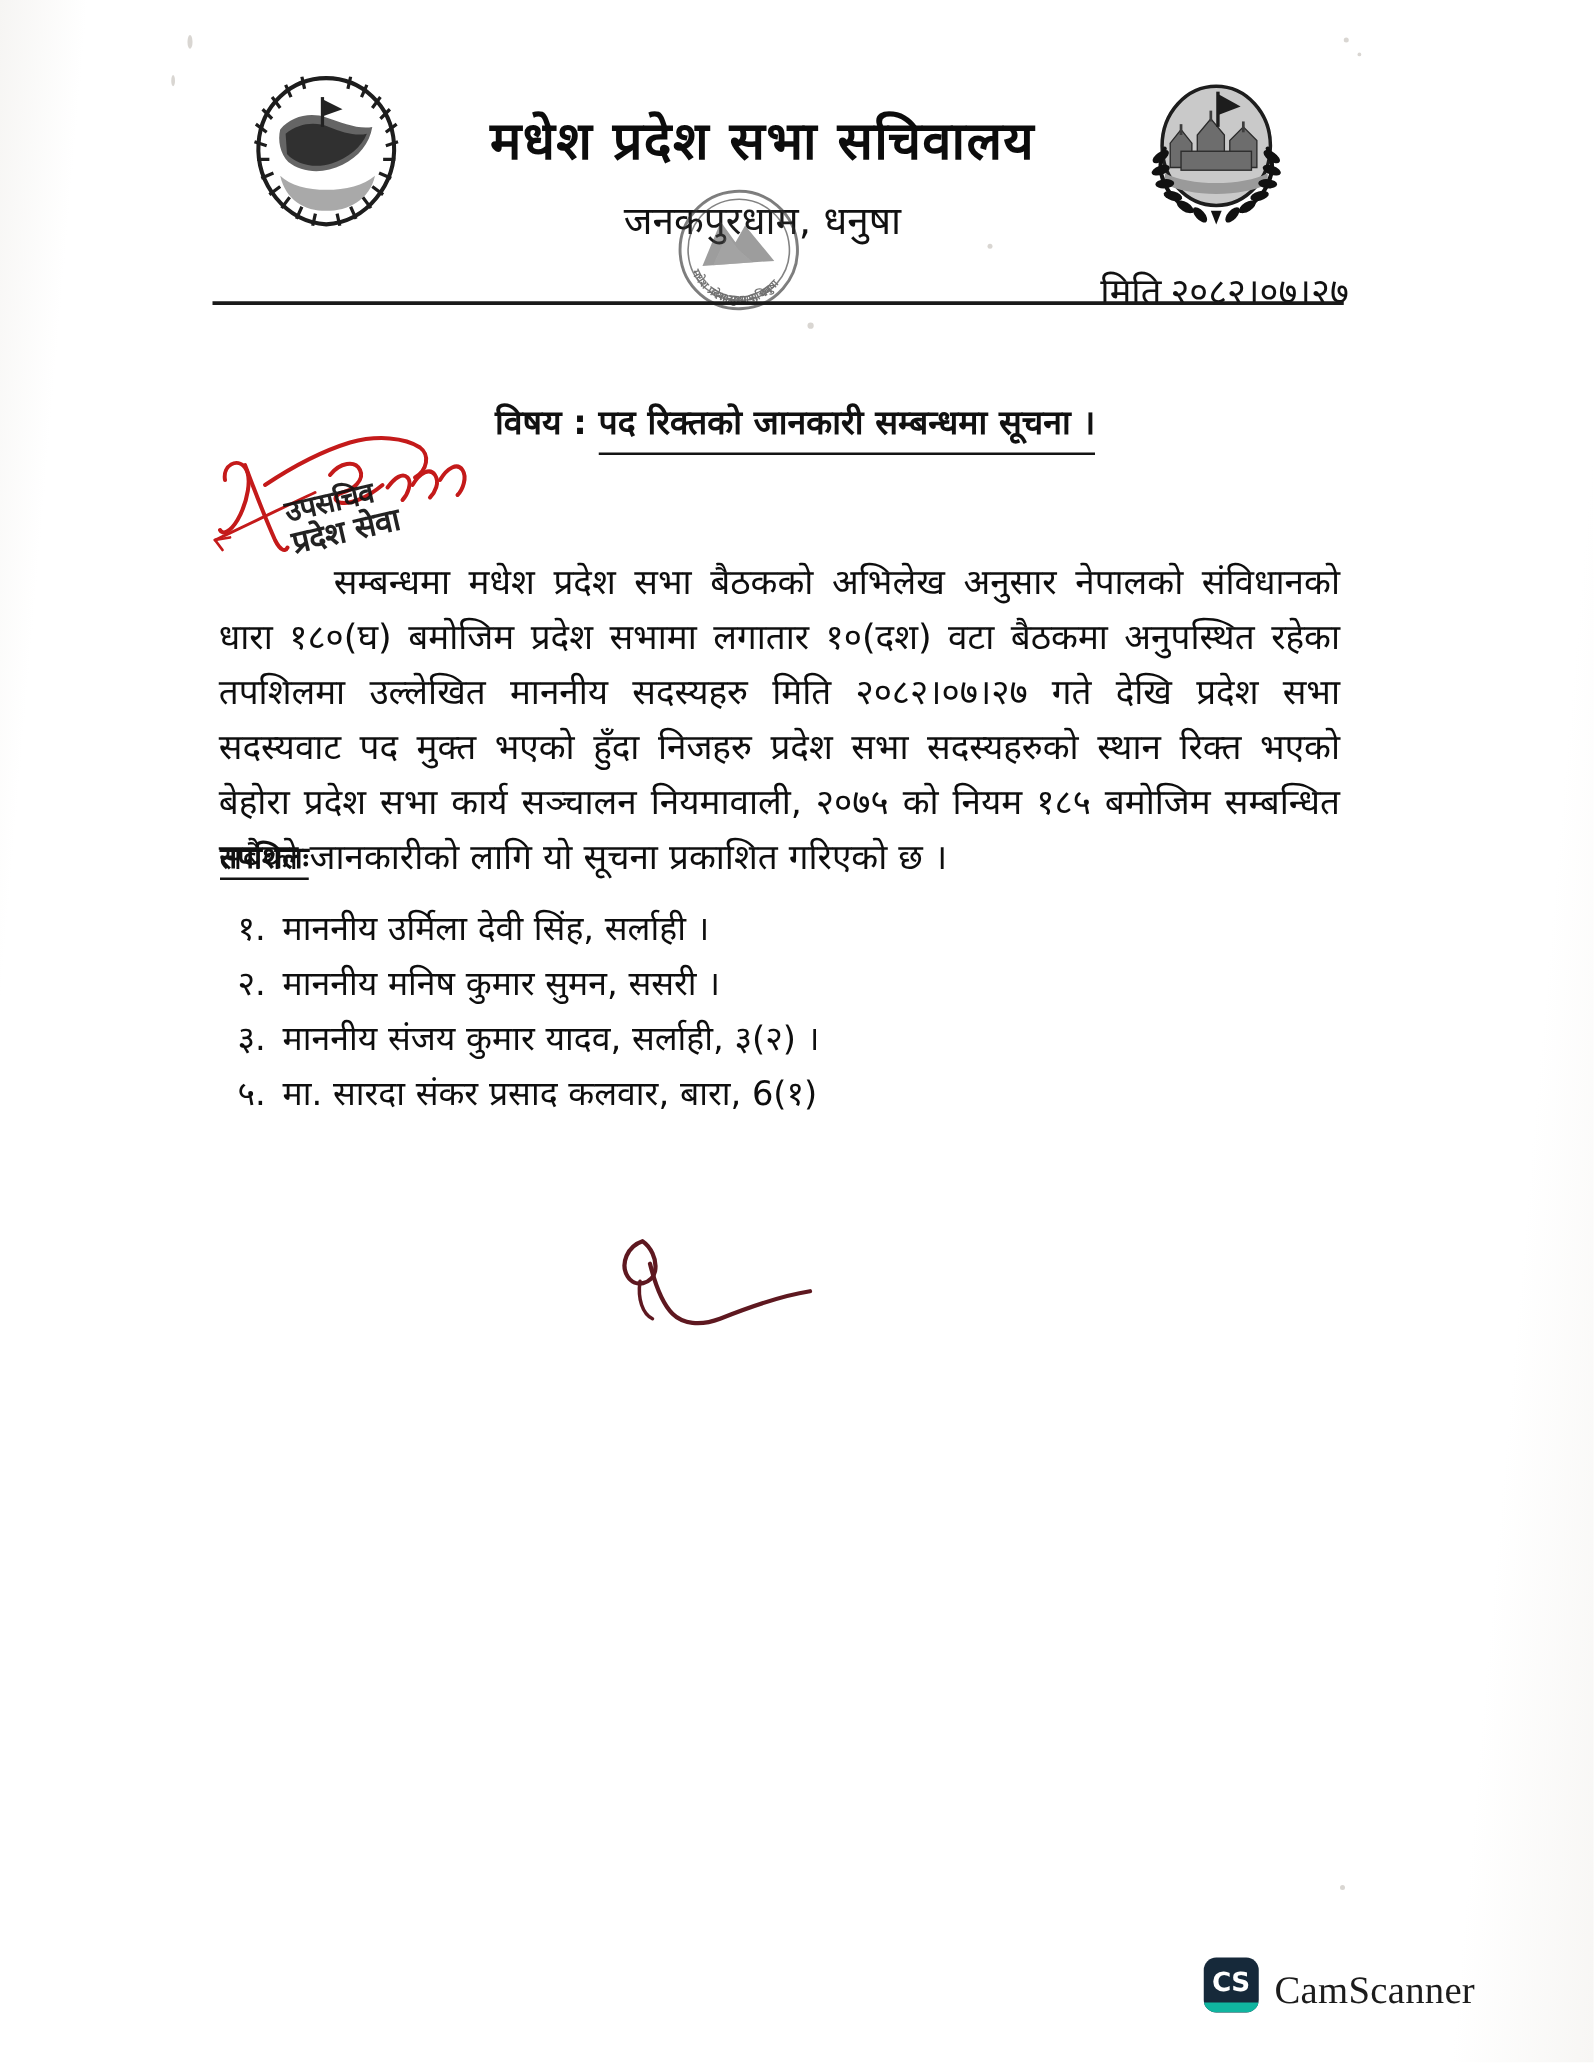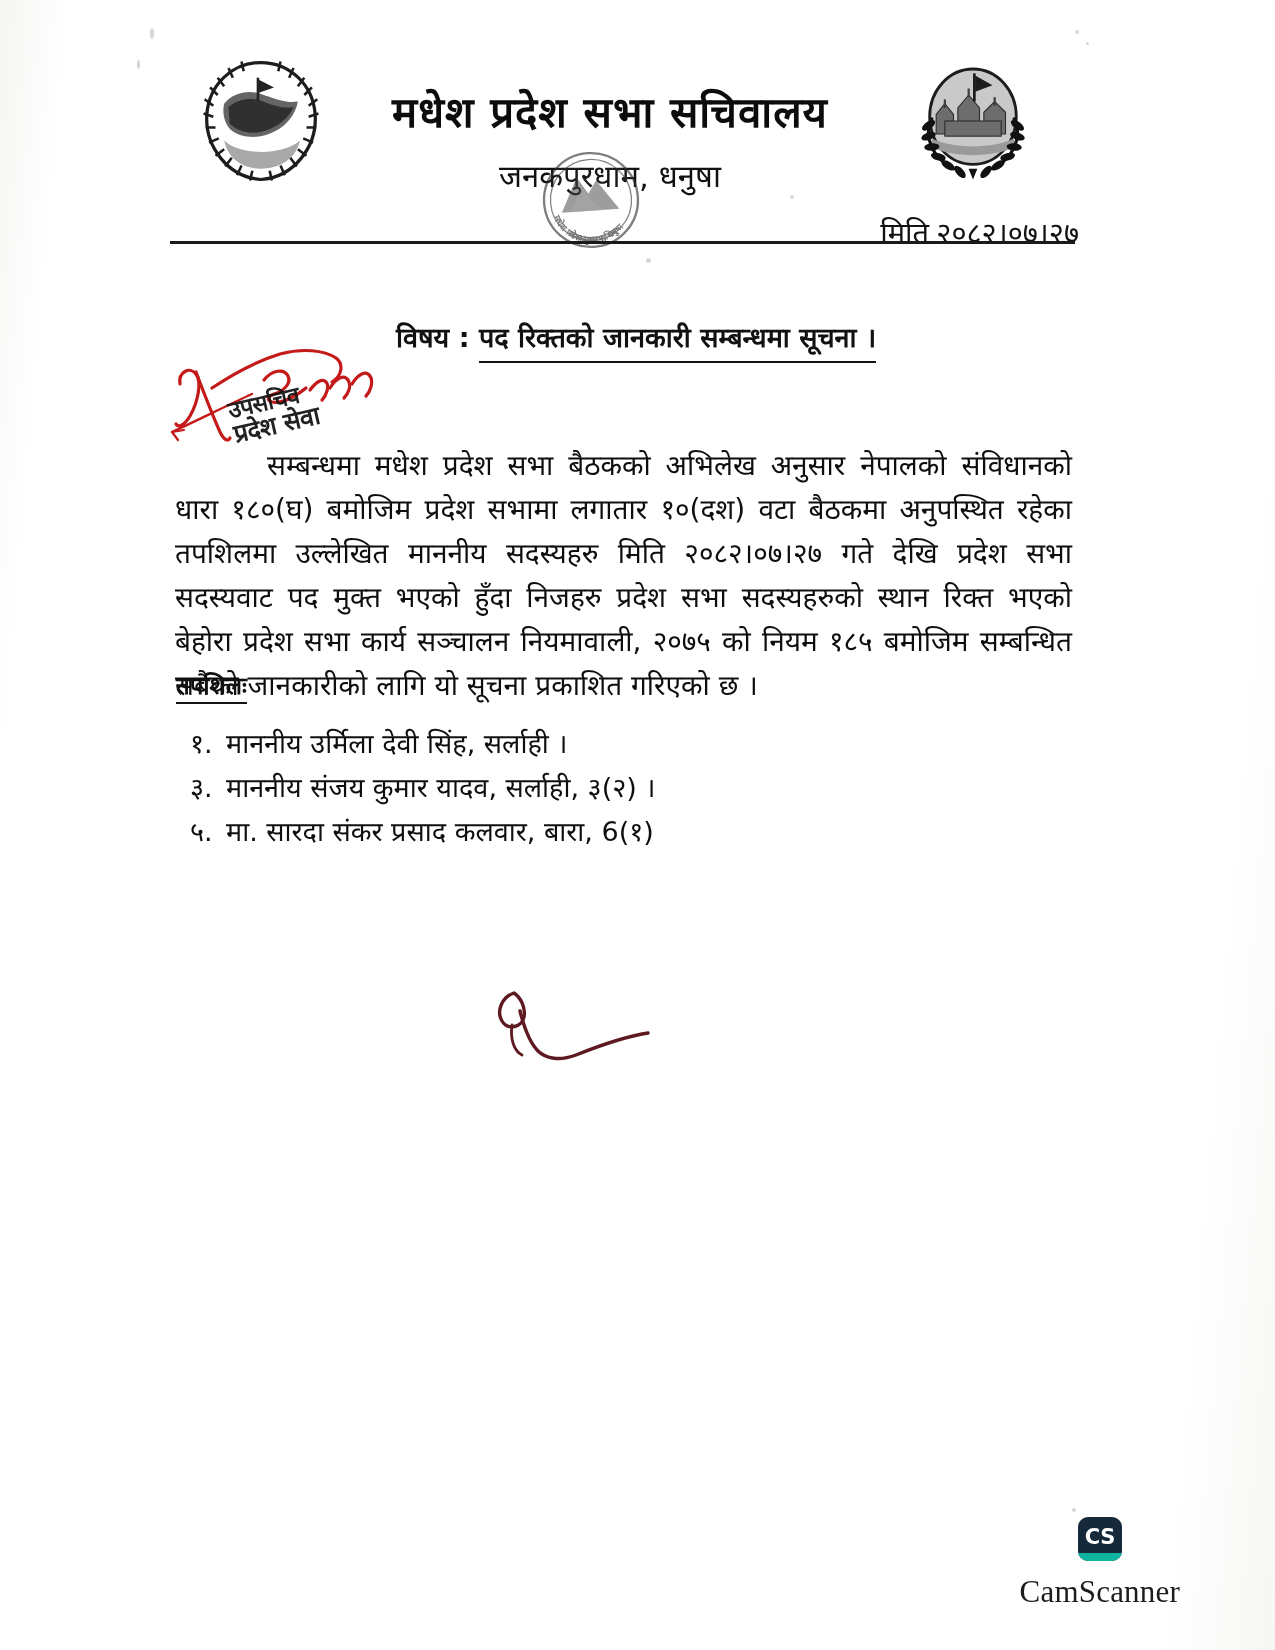--- a/index.html
+++ b/index.html
@@ -168,21 +168,21 @@
     left: 480px; top: 985px;
     width: 200px; height: 95px;
     pointer-events: none;
   }
   .bottom-sign svg { width:100%; height:100%; display:block; }
 
   
   .camscanner {
     position: absolute;
     right: 95px; bottom: 40px;
-    display: flex; align-items: center; gap: 13px; flex-direction: column;
+    display: flex; align-items: flex-end; gap: 13px;
   }
   .cs-logo {
     width: 44px; height: 44px;
     border-radius: 10px;
     background: #16293a;
     position: relative;
     overflow: hidden;
     display: flex; align-items: center; justify-content: center;
   }
   .cs-logo .cs-text {
@@ -318,20 +318,23 @@
     <span class="subject-text">पद रिक्तको जानकारी सम्बन्धमा सूचना ।</span>
   </div>
 
   <div class="body-para">सम्बन्धमा मधेश प्रदेश सभा बैठकको अभिलेख अनुसार नेपालको संविधानको धारा १८०(घ) बमोजिम प्रदेश सभामा लगातार १०(दश) वटा बैठकमा अनुपस्थित रहेका तपशिलमा उल्लेखित माननीय सदस्यहरु मिति २०८२।०७।२७ गते देखि प्रदेश सभा सदस्यवाट पद मुक्त भएको हुँदा निजहरु प्रदेश सभा सदस्यहरुको स्थान रिक्त भएको बेहोरा प्रदेश सभा कार्य सञ्चालन नियमावाली, २०७५ को नियम १८५ बमोजिम सम्बन्धित सबैको जानकारीको लागि यो सूचना प्रकाशित गरिएको छ ।</div>
 
   <div class="tapsil-head">तपशिलः</div>
 
   <ul class="list">
     <li>
       <span class="num">१.</span><span>माननीय उर्मिला देवी सिंह, सर्लाही ।</span>
+    </li>
+    <li>
+      <span class="num">२.</span><span>माननीय मनिष कुमार सुमन, ससरी ।</span>
     </li>
     <li>
       <span class="num">३.</span><span>माननीय संजय कुमार यादव, सर्लाही, ३(२) ।</span>
     </li>
     <li>
       <span class="num">५.</span><span>मा. सारदा संकर प्रसाद कलवार, बारा, 6(१)</span>
     </li>
   </ul>
 
   <div class="red-sign">

